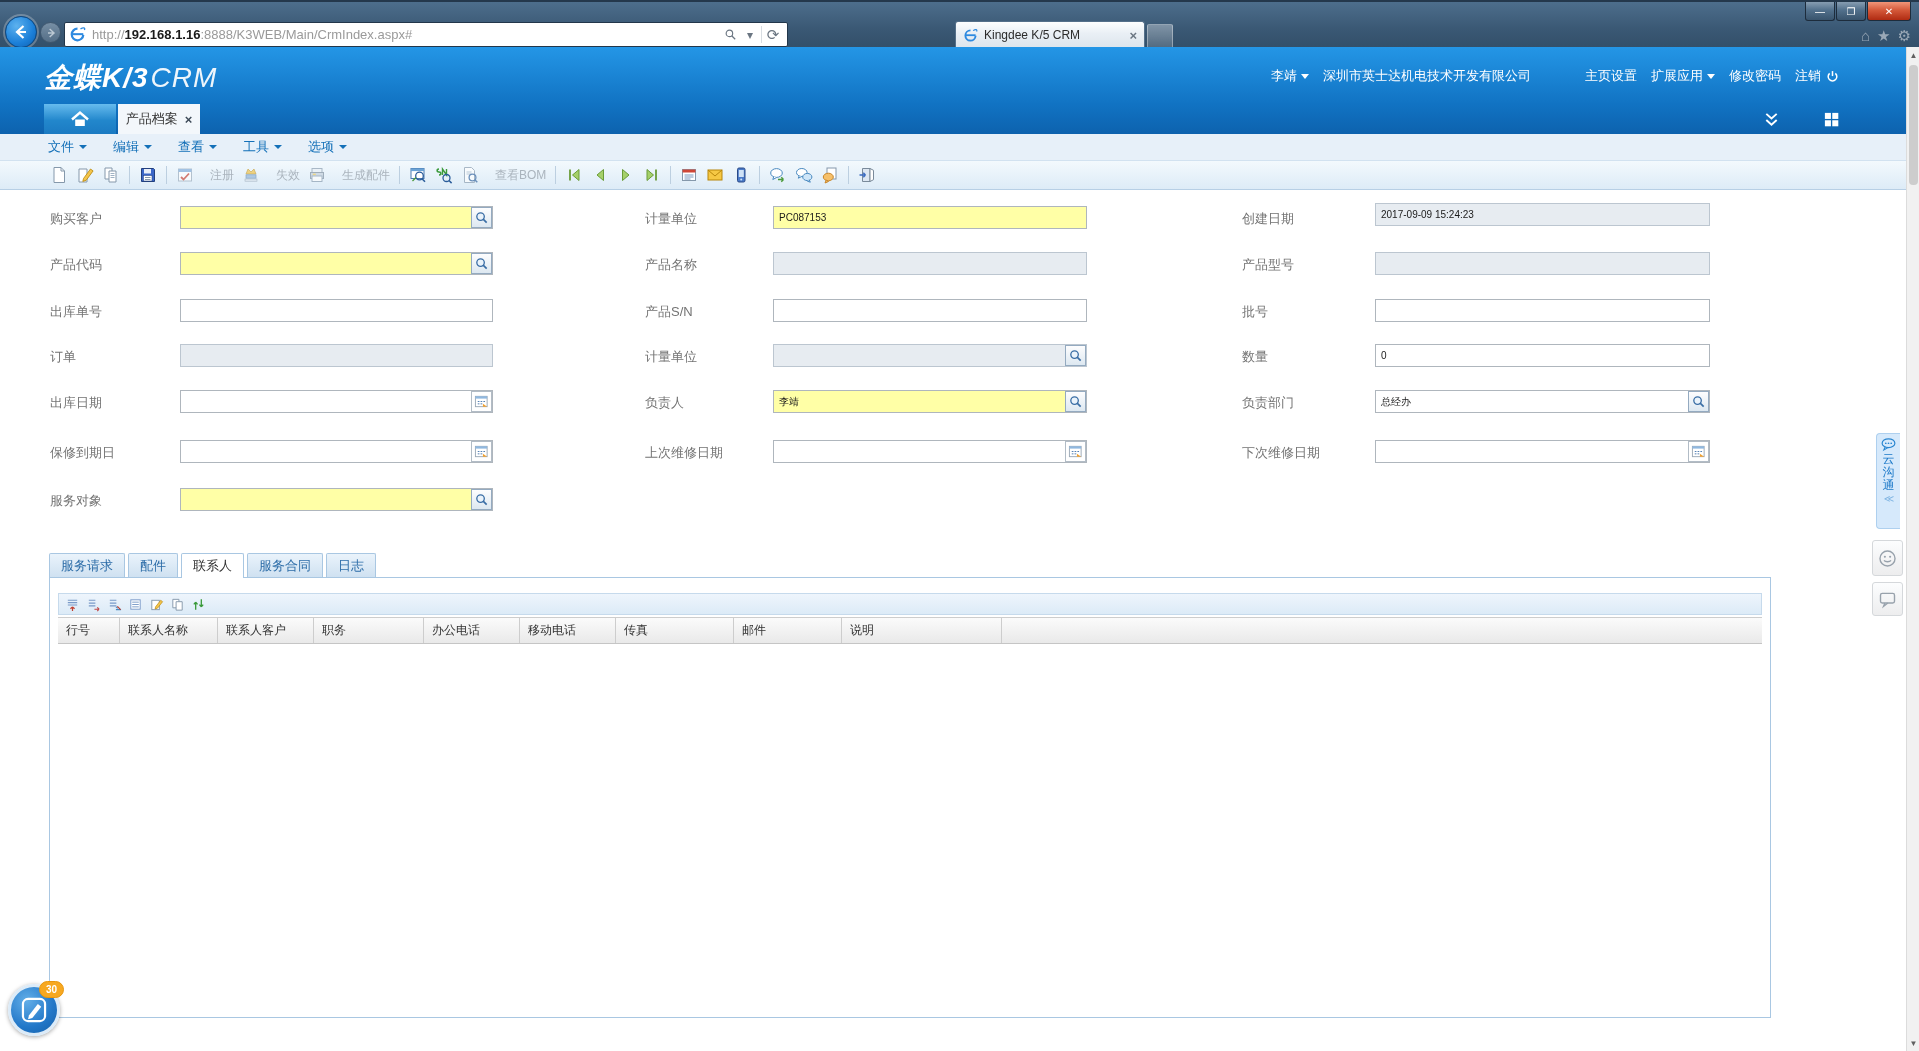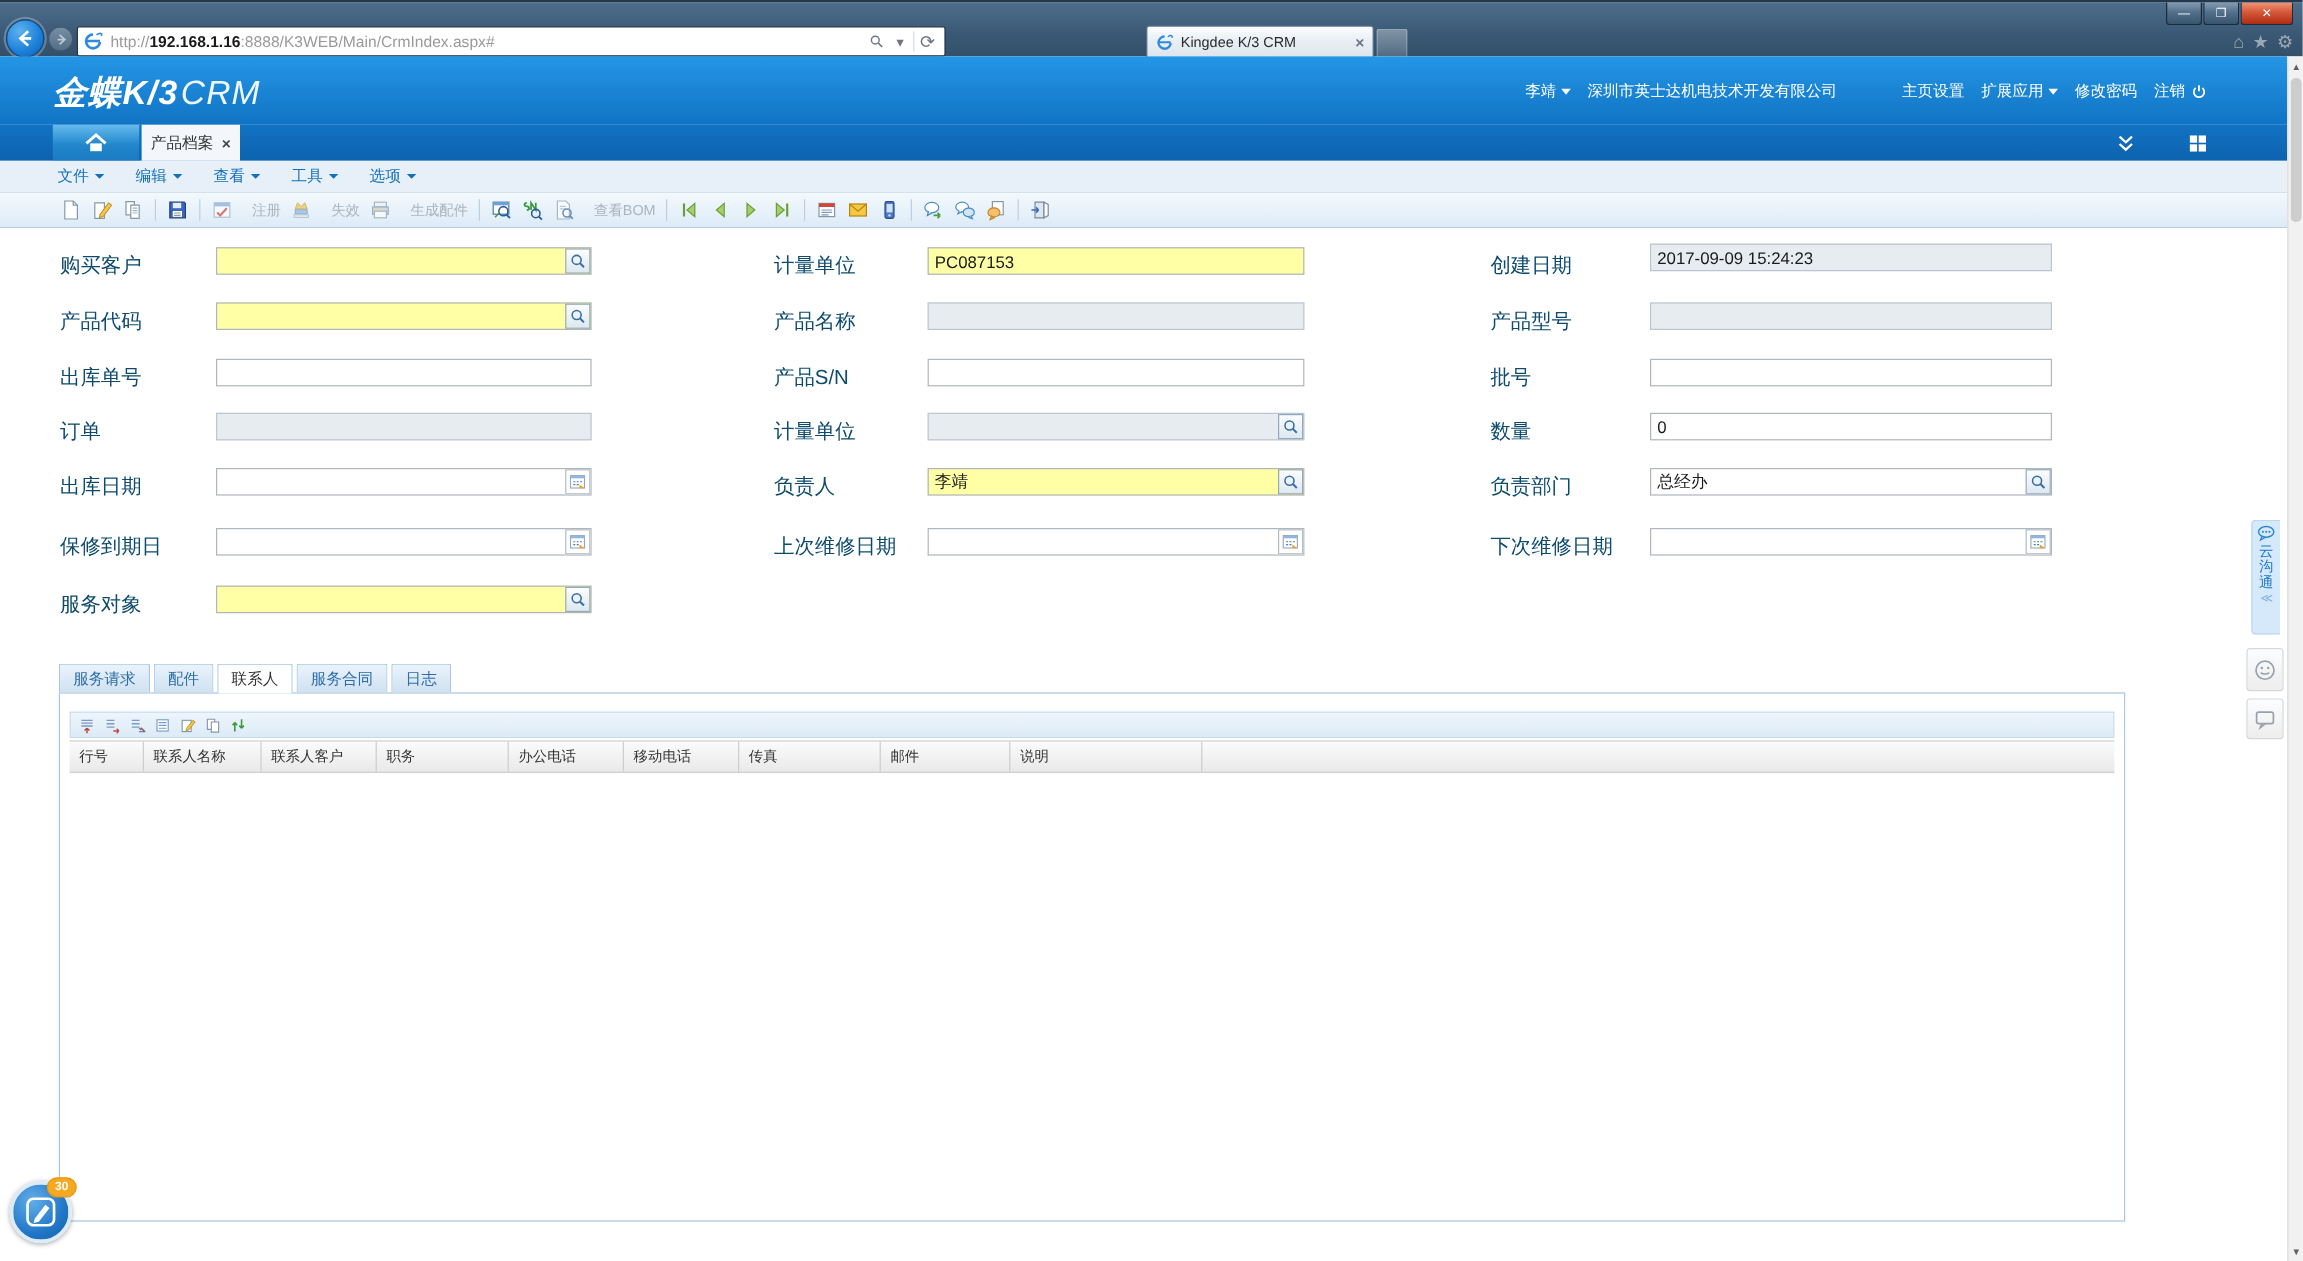--- a/index.html
+++ b/index.html
@@ -68,24 +68,24 @@
   
   .toolbar { position:absolute; left:0; top:161px; width:1906px; height:29px;
     background:linear-gradient(#f3f9fd,#ddebf7); border-bottom:1px solid #b7cfe5;
     display:flex; align-items:center; padding-left:46px; }
   .tbtn { display:flex; align-items:center; gap:16px; padding:0 4px; height:24px; }
   .tbtn svg { width:18px; height:18px; }
   .tbtn .lbl { font-size:12px; color:#aab4bd; white-space:nowrap; }
   .tsep { width:1px; height:18px; background:#bccfe0; margin:0 5px; }
 
   
-  .flabel { position:absolute; font-size:17px; color:#0c4a6e; white-space:nowrap; }
+  .flabel { position:absolute; font-size:13px; color:#737373; white-space:nowrap; }
   .fld { position:absolute; height:23px; }
   .fld input { position:absolute; left:0; top:0; width:100%; height:23px; border:1px solid #afb6bd;
-    font-size:14px; color:#1a1a1a; padding:0 22px 0 5px; font-family:"Liberation Sans",sans-serif; background:#fff; }
+    font-size:10px; color:#1a1a1a; padding:0 22px 0 5px; font-family:"Liberation Sans",sans-serif; background:#fff; }
   .fld.noBtn input { padding-right:5px; }
   .fld.yellow input { background:#ffffa6; }
   .fld.disabled input { background:#e7ecf1; border-color:#bcc6d0; }
   .fbtn { position:absolute; right:1px; top:1px; width:21px; height:21px; border:1px solid #94aac0;
     background:linear-gradient(#fdfdfe,#dde8f1); display:flex; align-items:center; justify-content:center; }
   .fbtn svg { width:15px; height:15px; }
   .fbtn.cal { border-color:#b2bcc6; background:#fff; }
 
   
   .dtabs { position:absolute; left:49px; top:553px; display:flex; gap:3px; }
@@ -157,21 +157,21 @@
       <span class="addr-btn">▾</span>
       <span class="addr-sep"></span>
       <span class="addr-btn" style="font-size:15px;">⟳</span>
     </div>
     <div class="btab">
       <svg width="15" height="15" viewBox="0 0 20 20">
         <path d="M10 3.2a6.8 6.8 0 1 0 6.8 7.2" stroke="#2e8ae0" stroke-width="2.6" fill="none"></path>
         <path d="M3.6 9.6h13.2" stroke="#2e8ae0" stroke-width="2.4"></path>
         <path d="M13.5 3.5c3.4-2.3 6-1.5 4.6 1.2" stroke="#2e8ae0" stroke-width="1.6" fill="none"></path>
       </svg>
-      <span class="t">Kingdee K/3 CRM</span>
+      <span class="t">Kingdee K/5 CRM</span>
       <span class="x">×</span>
     </div>
     <div class="btab-stub"></div>
     <div class="winctl">
       <div class="winbtn">—</div>
       <div class="winbtn">❐</div>
       <div class="winbtn close">✕</div>
     </div>
     <div class="quick">
       <span>⌂</span>

